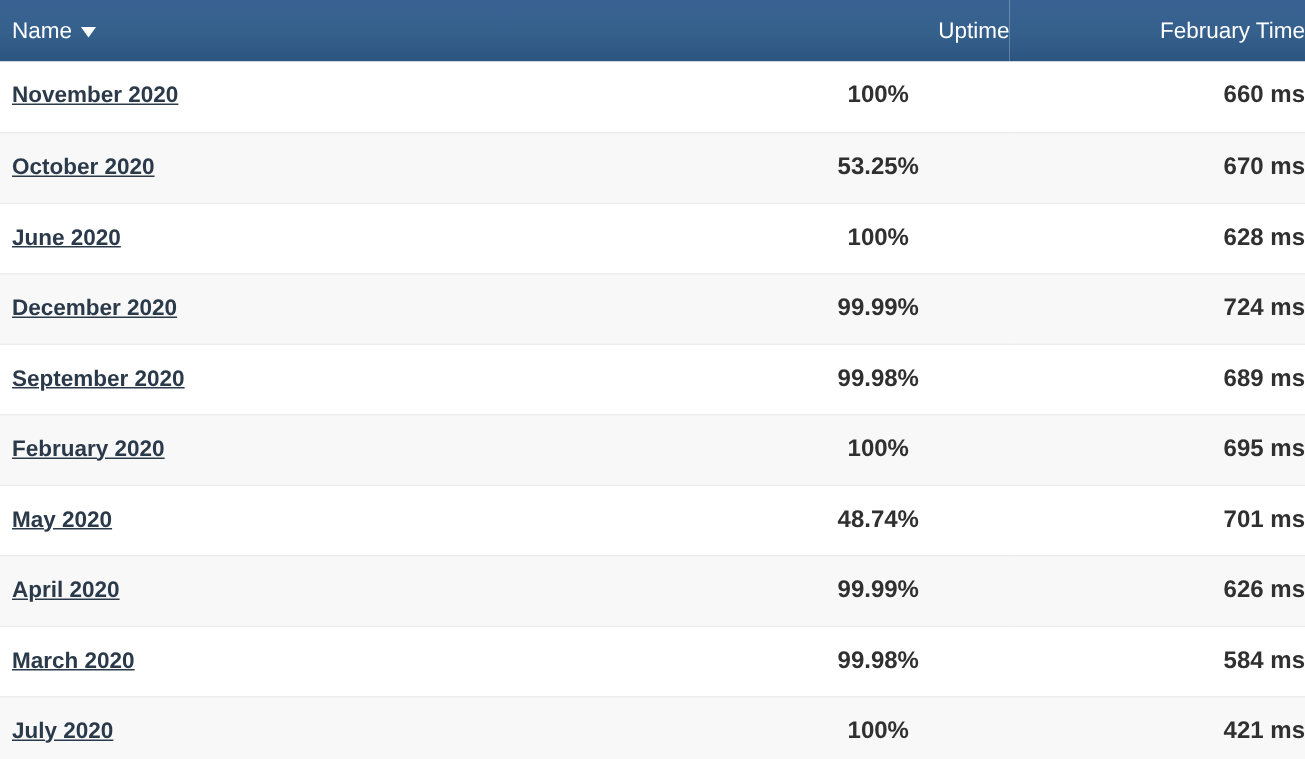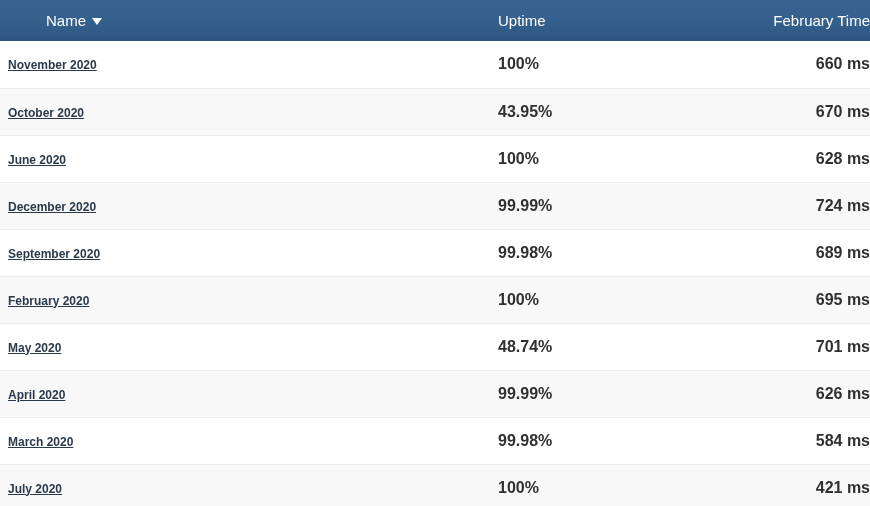--- a/index.html
+++ b/index.html
@@ -36,33 +36,32 @@
     vertical-align: middle;
     white-space: nowrap;
   }
   th.col-name {
     width: 490px;
     text-align: left;
     padding-left: 8px;
   }
   th.col-uptime {
     width: 175px;
-    text-align: left;
+    text-align: right;
   }
   th.col-response {
     width: 197px;
     text-align: right;
     padding-right: 15px;
   }
   .th-inner {
     display: inline-flex;
     align-items: center;
     gap: 6px;
     cursor: pointer;
-    margin-left: 38px;
   }
   .sort-caret {
     display: inline-block;
     width: 0;
     height: 0;
     border-left: 5px solid transparent;
     border-right: 5px solid transparent;
     border-top: 7px solid #ffffff;
     position: relative;
     top: 1px;
@@ -85,31 +84,31 @@
     font-weight: bold;
     color: #303030;
     font-family: "Liberation Sans", sans-serif;
     white-space: nowrap;
   }
   td.cell-name {
     text-align: left;
     padding-left: 8px;
   }
   td.cell-uptime {
-    text-align: left;
+    text-align: center;
   }
   td.cell-response {
     text-align: right;
     padding-right: 15px;
   }
   a.month-link {
     color: #2b3a4a;
     font-weight: bold;
     text-decoration: underline;
-    font-size: 12px;
+    font-size: 15px;
     cursor: pointer;
   }
 </style>
 </head>
 <body>
 
 <table class="uptime-table">
   <thead>
     <tr>
       <th class="col-name">
@@ -127,21 +126,21 @@
     </tr>
   </thead>
   <tbody id="table-body">
       <tr>
         <td class="cell-name"><a class="month-link">November 2020</a></td>
         <td class="cell-uptime">100%</td>
         <td class="cell-response">660 ms</td>
       </tr>
       <tr class="alt">
         <td class="cell-name"><a class="month-link">October 2020</a></td>
-        <td class="cell-uptime">43.95%</td>
+        <td class="cell-uptime">53.25%</td>
         <td class="cell-response">670 ms</td>
       </tr>
       <tr>
         <td class="cell-name"><a class="month-link">June 2020</a></td>
         <td class="cell-uptime">100%</td>
         <td class="cell-response">628 ms</td>
       </tr>
       <tr class="alt">
         <td class="cell-name"><a class="month-link">December 2020</a></td>
         <td class="cell-uptime">99.99%</td>

